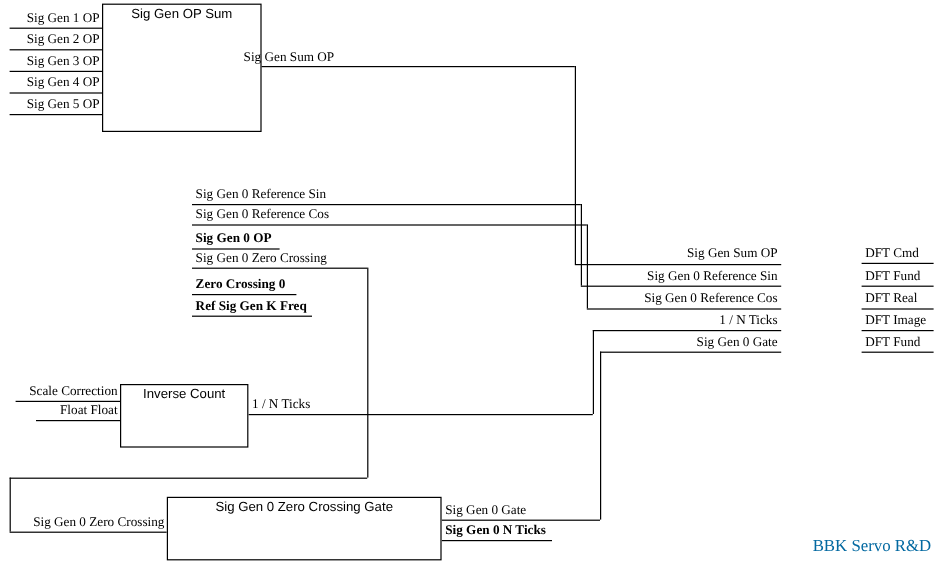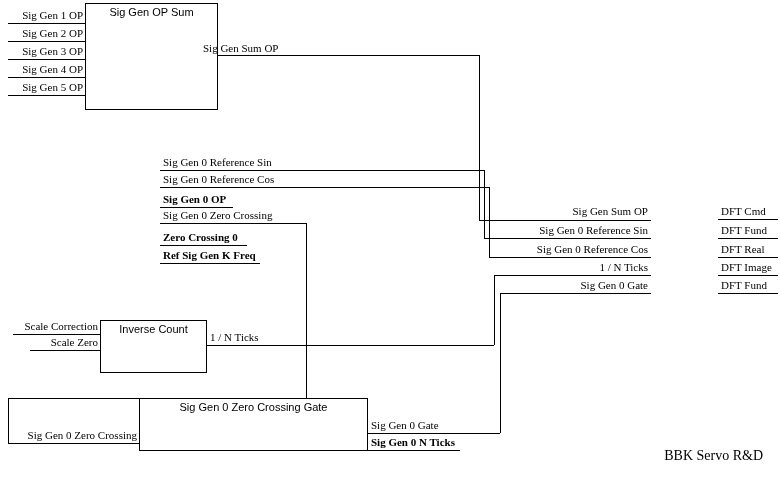--- a/index.html
+++ b/index.html
@@ -70,55 +70,55 @@
 
   <div class="block" style="left:85px;top:3px;width:133px;height:107px">
     <div class="title">Sig Gen OP Sum</div>
   </div>
 
 
   <div class="block" style="left:100px;top:320px;width:107px;height:53px">
     <div class="title">Inverse Count</div>
   </div>
 
-  <div class="block" style="left:139px;top:398px;width:229px;height:53px">
+  <div class="block" style="left:139px;top:414px;width:229px;height:53px">
     <div class="title">Sig Gen 0 Zero Crossing Gate</div>
   </div>
 
 
   <div class="lbl r" style="left:6px;top:9px;width:77px">Sig Gen 1 OP</div>
   <div class="lbl r" style="left:6px;top:27px;width:77px">Sig Gen 2 OP</div>
   <div class="lbl r" style="left:6px;top:45px;width:77px">Sig Gen 3 OP</div>
   <div class="lbl r" style="left:6px;top:63px;width:77px">Sig Gen 4 OP</div>
   <div class="lbl r" style="left:6px;top:81px;width:77px">Sig Gen 5 OP</div>
 
   <div class="lbl" style="left:203px;top:42px">Sig Gen Sum OP</div>
 
   <div class="lbl" style="left:163px;top:156px">Sig Gen 0 Reference Sin</div>
   <div class="lbl" style="left:163px;top:173px">Sig Gen 0 Reference Cos</div>
   <div class="lbl b" style="left:163px;top:193px">Sig Gen 0 OP</div>
   <div class="lbl" style="left:163px;top:209px">Sig Gen 0 Zero Crossing</div>
   <div class="lbl b" style="left:163px;top:231px">Zero Crossing 0</div>
   <div class="lbl b" style="left:163px;top:249px">Ref Sig Gen K Freq</div>
 
   <div class="lbl r" style="left:10px;top:320px;width:88px">Scale Correction</div>
-  <div class="lbl r" style="left:10px;top:336px;width:88px">Scale Zero</div>
+  <div class="lbl r" style="left:10px;top:336px;width:88px">Float Float</div>
   <div class="lbl" style="left:210px;top:331px">1 / N Ticks</div>
 
   <div class="lbl r" style="left:6px;top:429px;width:131px">Sig Gen 0 Zero Crossing</div>
   <div class="lbl" style="left:371px;top:419px">Sig Gen 0 Gate</div>
   <div class="lbl b" style="left:371px;top:436px">Sig Gen 0 N Ticks</div>
 
   <div class="lbl r" style="left:480px;top:205px;width:168px">Sig Gen Sum OP</div>
   <div class="lbl r" style="left:480px;top:224px;width:168px">Sig Gen 0 Reference Sin</div>
   <div class="lbl r" style="left:480px;top:243px;width:168px">Sig Gen 0 Reference Cos</div>
   <div class="lbl r" style="left:480px;top:261px;width:168px">1 / N Ticks</div>
   <div class="lbl r" style="left:480px;top:279px;width:168px">Sig Gen 0 Gate</div>
 
   <div class="lbl" style="left:721px;top:205px">DFT Cmd</div>
   <div class="lbl" style="left:721px;top:224px">DFT Fund</div>
   <div class="lbl" style="left:721px;top:243px">DFT Real</div>
   <div class="lbl" style="left:721px;top:261px">DFT Image</div>
   <div class="lbl" style="left:721px;top:279px">DFT Fund</div>
 
-  <div class="lbl wm" style="right: 18px; top: 449px; color: #000000;">BBK Servo R&amp;D</div>
+  <div class="lbl wm" style="right: 5px; top: 449px; color: #0369a1;">BBK Servo R&amp;D</div>
 
 </div>
 
 </body></html>

